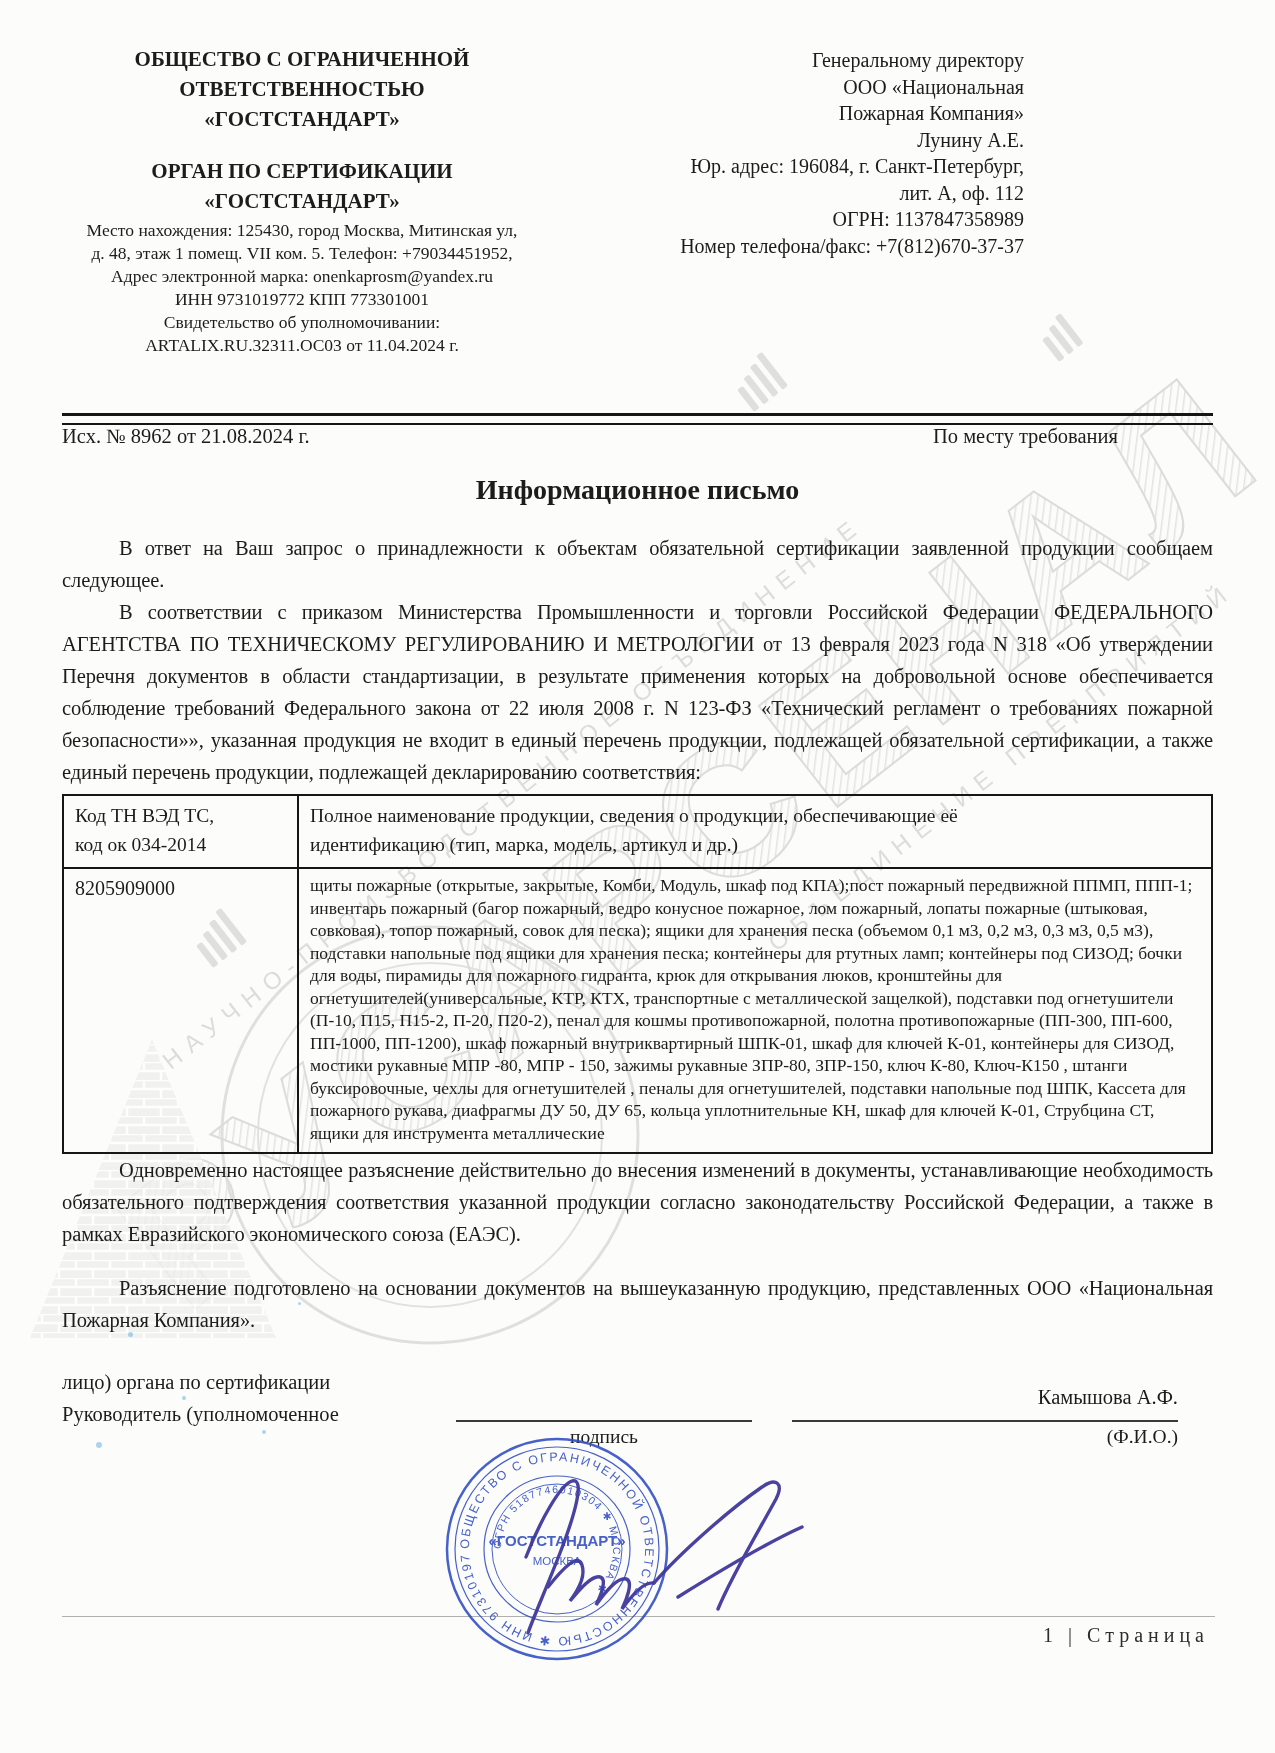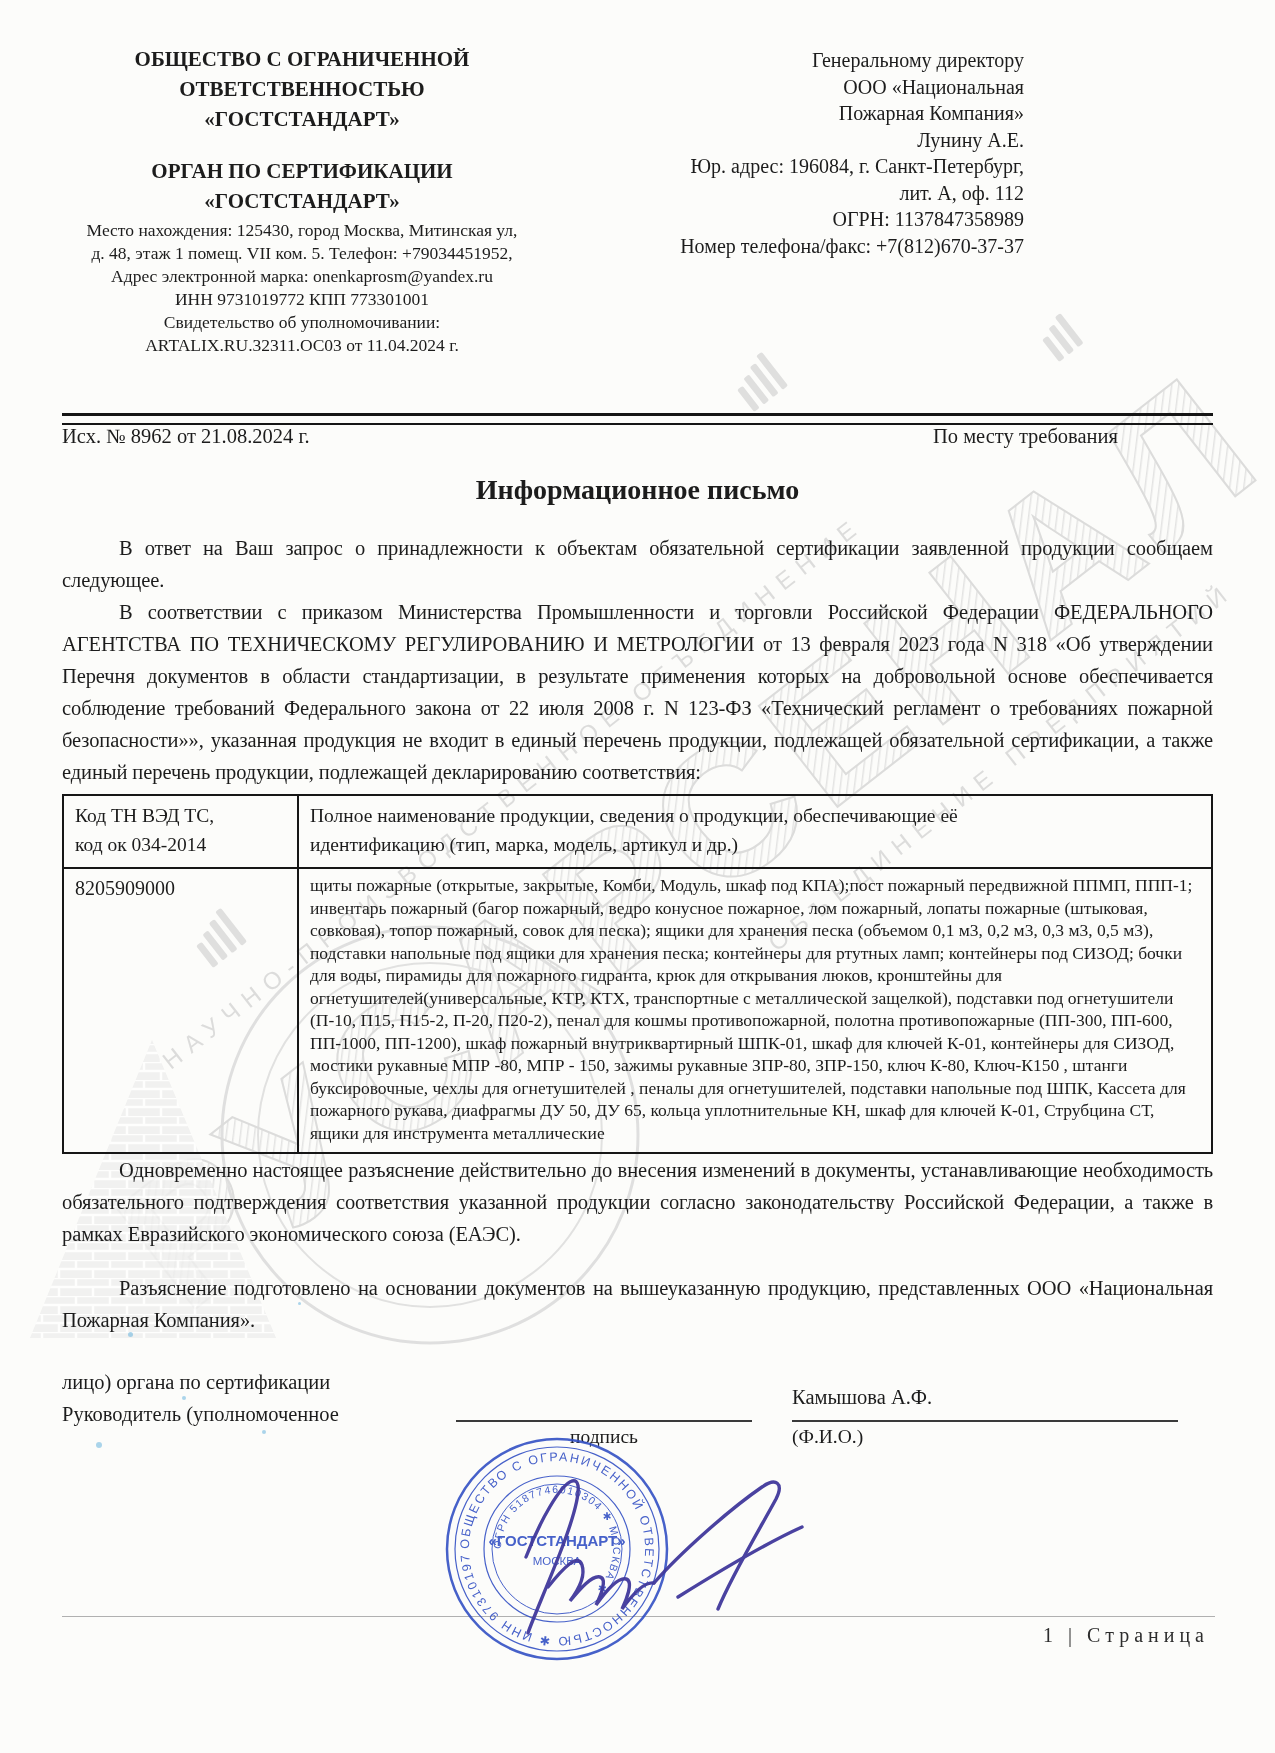--- a/index.html
+++ b/index.html
@@ -36,21 +36,21 @@
   .th-text div{font-size:19.5px;line-height:29px;}
   .cell-code{font-size:20px;line-height:29px;}
   .cell-desc{font-size:17.5px;line-height:22.5px;text-align:left;}
 
   
   .sig-row{display:flex;margin-top:30px;align-items:flex-start;}
   .sig-role{width:332px;font-size:20.5px;line-height:32px;}
   .sig-mid{width:296px;margin-left:62px;text-align:center;}
   .sig-mid .line-space{height:54px;border-bottom:2px solid #3a3a3a;}
   .sig-caption{font-size:19.5px;margin-top:4px;}
-  .sig-right{width:386px;margin-left:40px;text-align:left;}
+  .sig-right{width:386px;margin-left:40px;text-align:right;}
   .sig-right .name{font-size:20.5px;padding-top:20px;height:34px;border-bottom:2px solid #3a3a3a;}
   
   .footer-line{position:absolute;left:62px;right:60px;top:1616px;border-top:1px solid #b0b0b0;z-index:2;}
   .page-num{position:absolute;top:1624px;right:66px;font-size:20px;letter-spacing:5px;color:#2d2d2d;z-index:2;}
 
   .stamp-wrap{position:absolute;left:430px;top:1425px;z-index:5;}
   .speck{position:absolute;border-radius:50%;background:rgba(70,165,215,.45);z-index:4;}
 </style>
 </head>
 <body>

